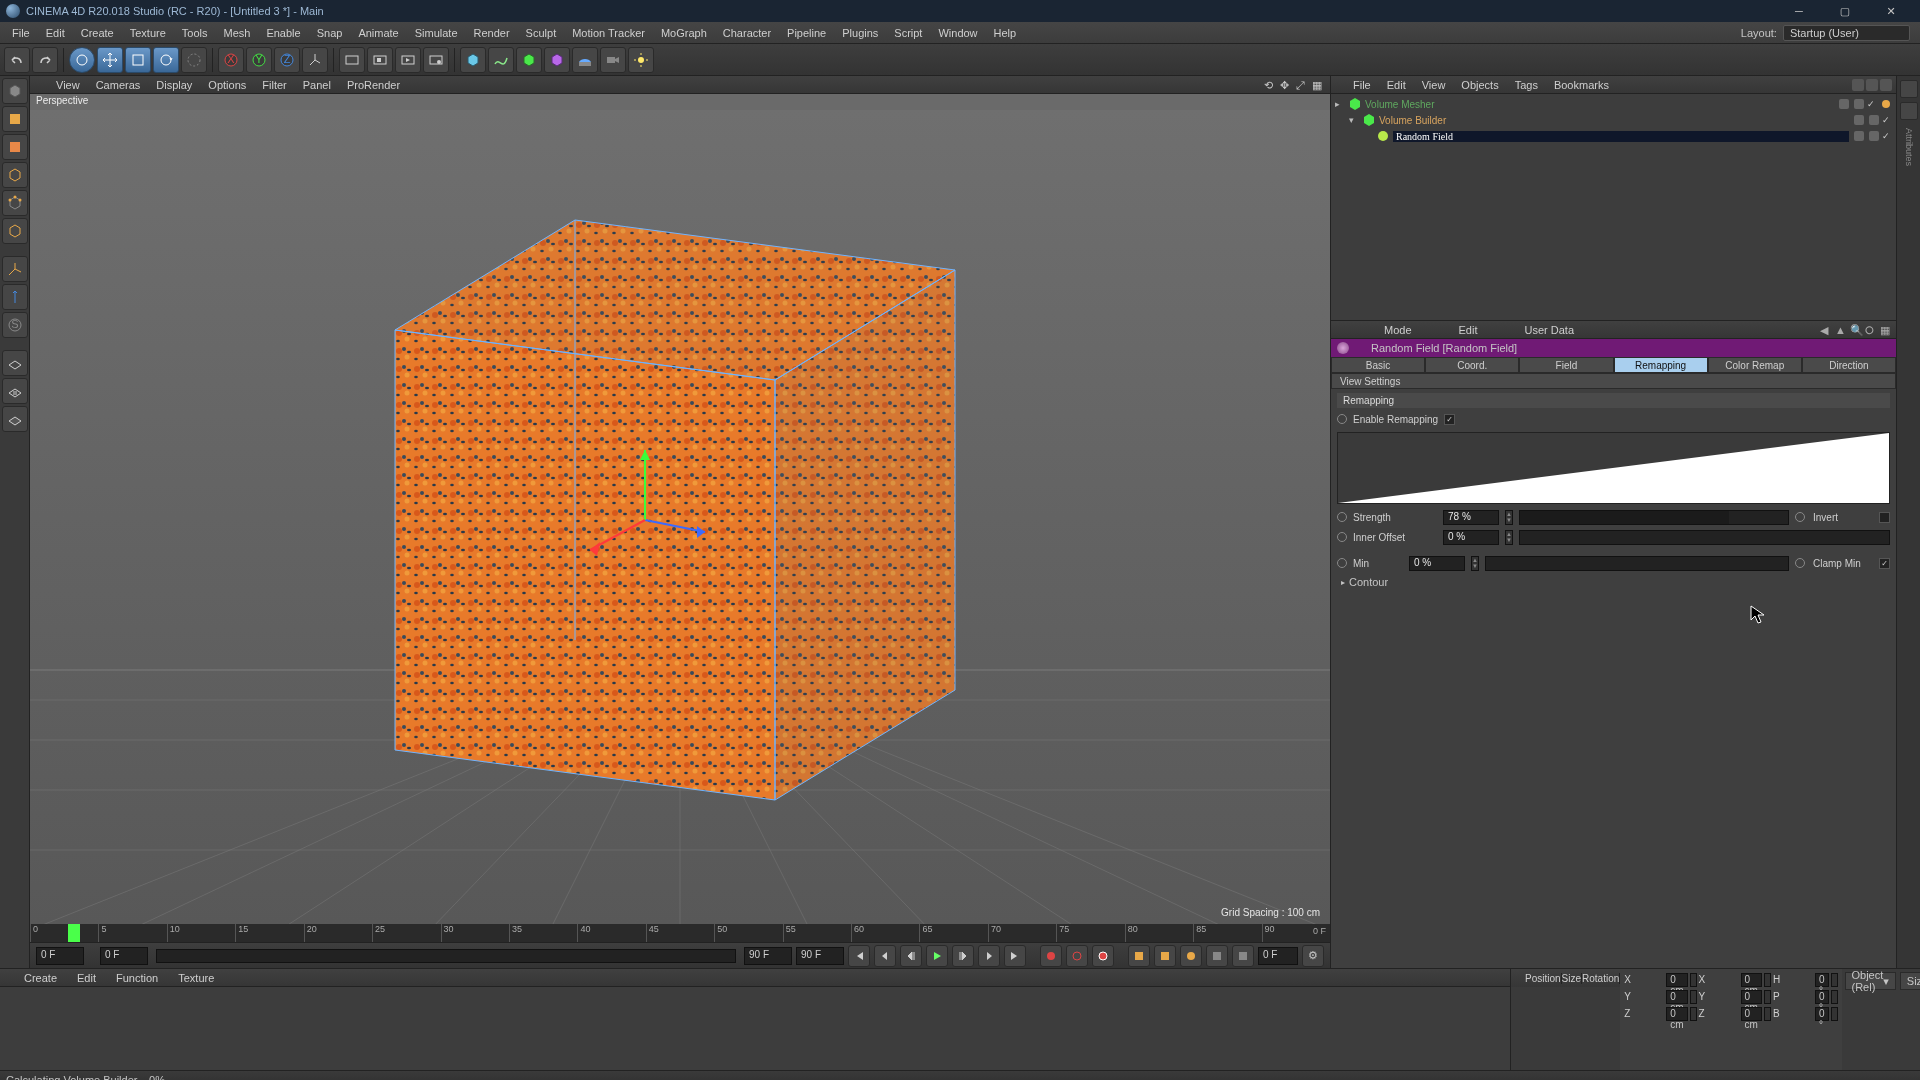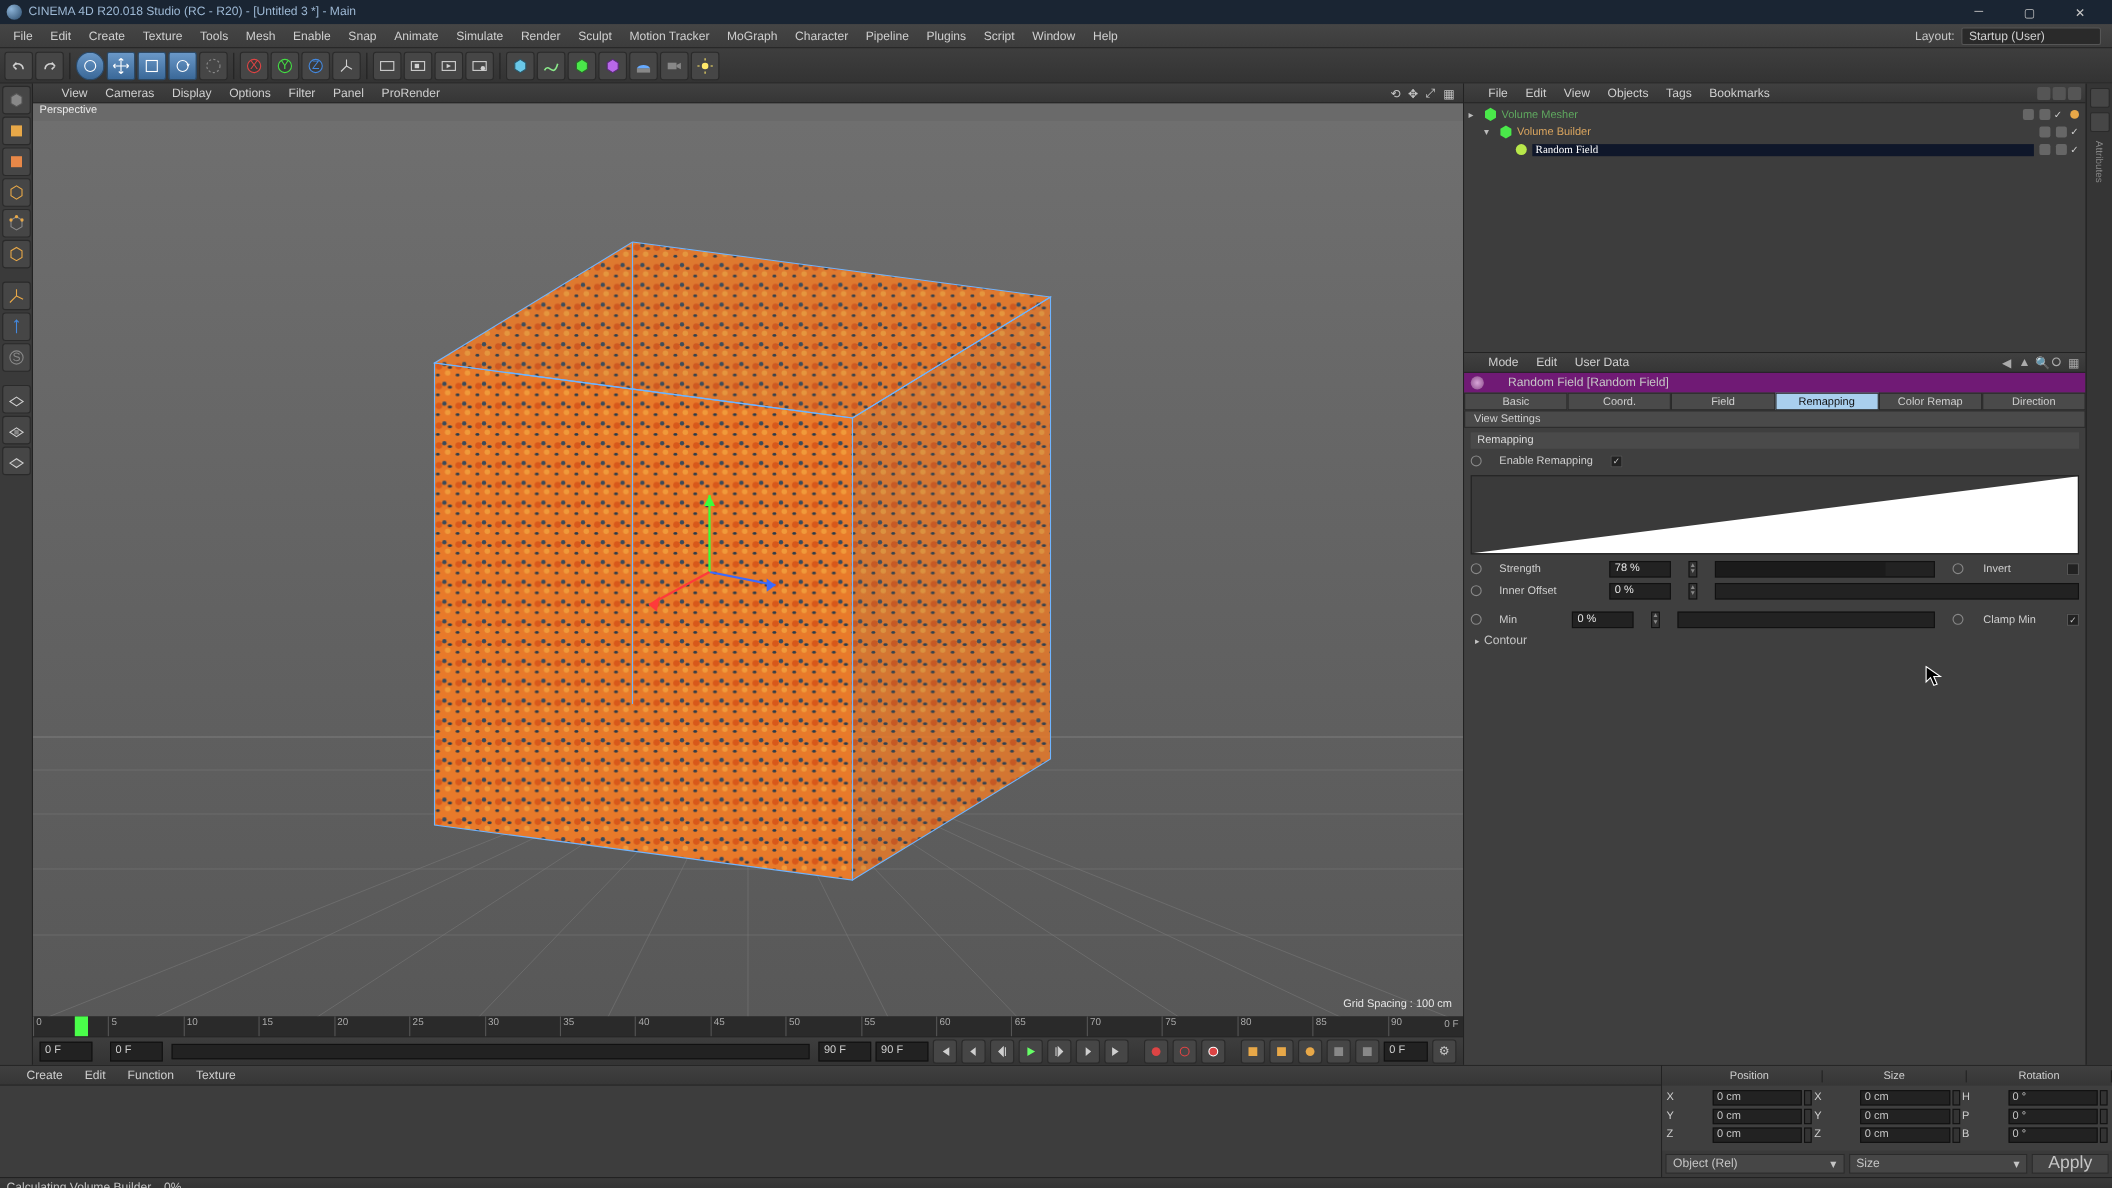--- a/index.html
+++ b/index.html
@@ -57,52 +57,52 @@
 .objrow .oname { flex:1; font-size:10px; }
 .objrow .oname.mesh { color:#5fa85f; }
 .objrow .oname.build { color:#d8a45f; }
 .objrow .oname.sel { background:#0f172a; color:#fff; padding:0 3px;font-family:Liberation Serif, serif; }
 .objrow .dot { width:10px; height:10px; border-radius:2px; margin-left:2px; }
 .objrow .dot.gray { background:#666; }
 .objrow .chk { width:10px; height:10px; color:#cfcfcf; font-size:9px; }
 .objrow .sun { width:12px; height:12px; }
 .attr { flex:1; display:flex; flex-direction:column; border-top:1px solid #222; }
 .attrmenu { height:18px; background:linear-gradient(#404040,#363636); display:flex; align-items:center; border-bottom:1px solid #222; }
-.attrmenu .am { padding:2px 8px; color:#cfcfcf; }
+.attrmenu .am { padding:2px 8px; color:#cfcfcf;margin-left:31px; }
 .attrmenu .amicons { margin-left:auto; display:flex; gap:3px; padding-right:4px; }
 .attrmenu .amicons span { width:12px; height:12px; color:#aaa; }
 .attrhead { height:18px; background:#701a75; display:flex; align-items:center; padding:0 6px; gap:22px; }
 .attrhead .hicon { width:12px; height:12px; border-radius:50%; background:radial-gradient(#d8a4d8,#884888); }
 .tabs { display:flex; flex-wrap:wrap; }
 .tabs .tab { flex:1; min-width:60px; height:16px; background:#4a4a4a; border:1px solid #2a2a2a; display:flex; align-items:center; justify-content:center; font-size:10px; color:#cfcfcf; }
 .tabs .tab.active { background:#a9cfee; color:#111; }
 .tabs .tab.wide { flex-basis:100%; justify-content:flex-start; padding-left:8px; }
 .attrbody { flex:1; background:#3f3f3f; padding:4px 6px; display:flex; flex-direction:column; gap:2px; overflow:hidden; }
 .section { background:#4a4a4a; padding:2px 6px; font-size:10px; color:#dcdcdc; }
-.proprow { display:flex; align-items:center; height:18px; gap:16px; }
+.proprow { display:flex; align-items:center; height:18px; gap:6px; }
 .proprow .ring { width:10px; height:10px; border:1px solid #888; border-radius:50%; }
 .proprow .plabel { width:84px; font-size:10px; color:#cfcfcf; }
 .proprow .pval { width:56px; height:15px; background:#222; border:1px solid #111; padding:0 4px; font-size:10px; color:#e5e5e5; }
 .proprow .spinner { width:8px; height:15px; background:#333; border:1px solid #111; display:flex; flex-direction:column; }
 .proprow .spinner span { flex:1; font-size:6px; color:#888; text-align:center; line-height:6px; }
 .proprow .slider { flex:1; height:15px; background:#222; border:1px solid #111; position:relative; }
 .proprow .slider .fill { position:absolute; left:0; top:0; bottom:0; background:#1b1b1b; }
 .proprow .rlabel { width:62px; text-align:left; font-size:10px; color:#cfcfcf; padding-left:2px; }
 .proprow .chkbox { width:11px; height:11px; background:#222; border:1px solid #555; display:flex; align-items:center; justify-content:center; font-size:8px; color:#cfcfcf; }
 .chk-on::after { content:"✓"; }
 .curve { height:72px; background:#3a3a3a; border:1px solid #222; margin:2px 0; position:relative; overflow:hidden; }
 .curve svg { width:100%; height:100%; }
 .disclosure { display:flex; align-items:center; gap:4px; padding:2px 4px; font-size:10px; }
 .disclosure .tri { font-size:8px; }
 .bottom { height:102px; display:flex; background:#3a3a3a; border-top:1px solid #222; }
 .matpanel { flex:1; display:flex; flex-direction:column; }
 .matmenu { height:18px; background:linear-gradient(#404040,#363636); display:flex; align-items:center; border-bottom:1px solid #222; }
 .matmenu .mm { padding:2px 10px; color:#cfcfcf; }
 .matbody { flex:1; background:#3d3d3d; }
-.coordpanel { width:410px; border-left:1px solid #222; display:flex; flex-direction:column; }
+.coordpanel { width:410px; border-left:1px solid #222; display:flex; flex-direction:row; }
 .coordhead { height:18px; background:linear-gradient(#404040,#363636); display:flex; align-items:center; }
 .coordhead .ch { flex:1; text-align:center; font-size:10px; color:#cfcfcf; border-right:1px solid #222; }
 .coordbody { flex:1; background:#3f3f3f; padding:2px 4px; }
 .coordrow { display:flex; align-items:center; height:17px; gap:2px; }
 .coordrow .ax { width:12px; font-size:10px; color:#cfcfcf; }
 .coordrow .cval { flex:1; height:14px; background:#222; border:1px solid #111; padding:0 3px; font-size:10px;margin-left:28px; }
 .coordrow .sp { width:7px; height:14px; background:#333; border:1px solid #111; }
 .coordfoot { display:flex; gap:4px; padding:3px; }
 .coordfoot .csel { flex:1; height:18px; background:#464646; border:1px solid #2a2a2a; display:flex; align-items:center; padding:0 6px; font-size:10px; }
 .coordfoot .apply { width:70px; height:18px; background:#464646; border:1px solid #2a2a2a; display:flex; align-items:center; justify-content:center; font-size:16px; }

